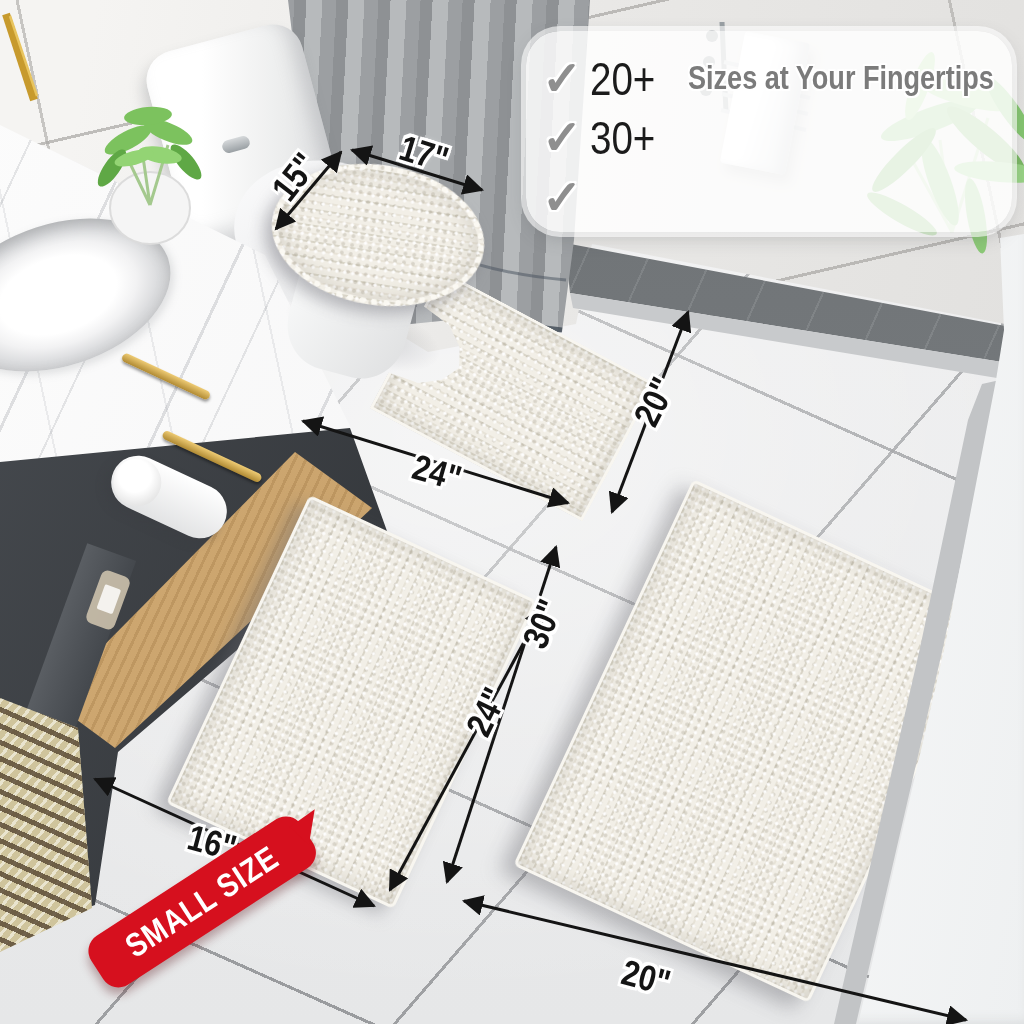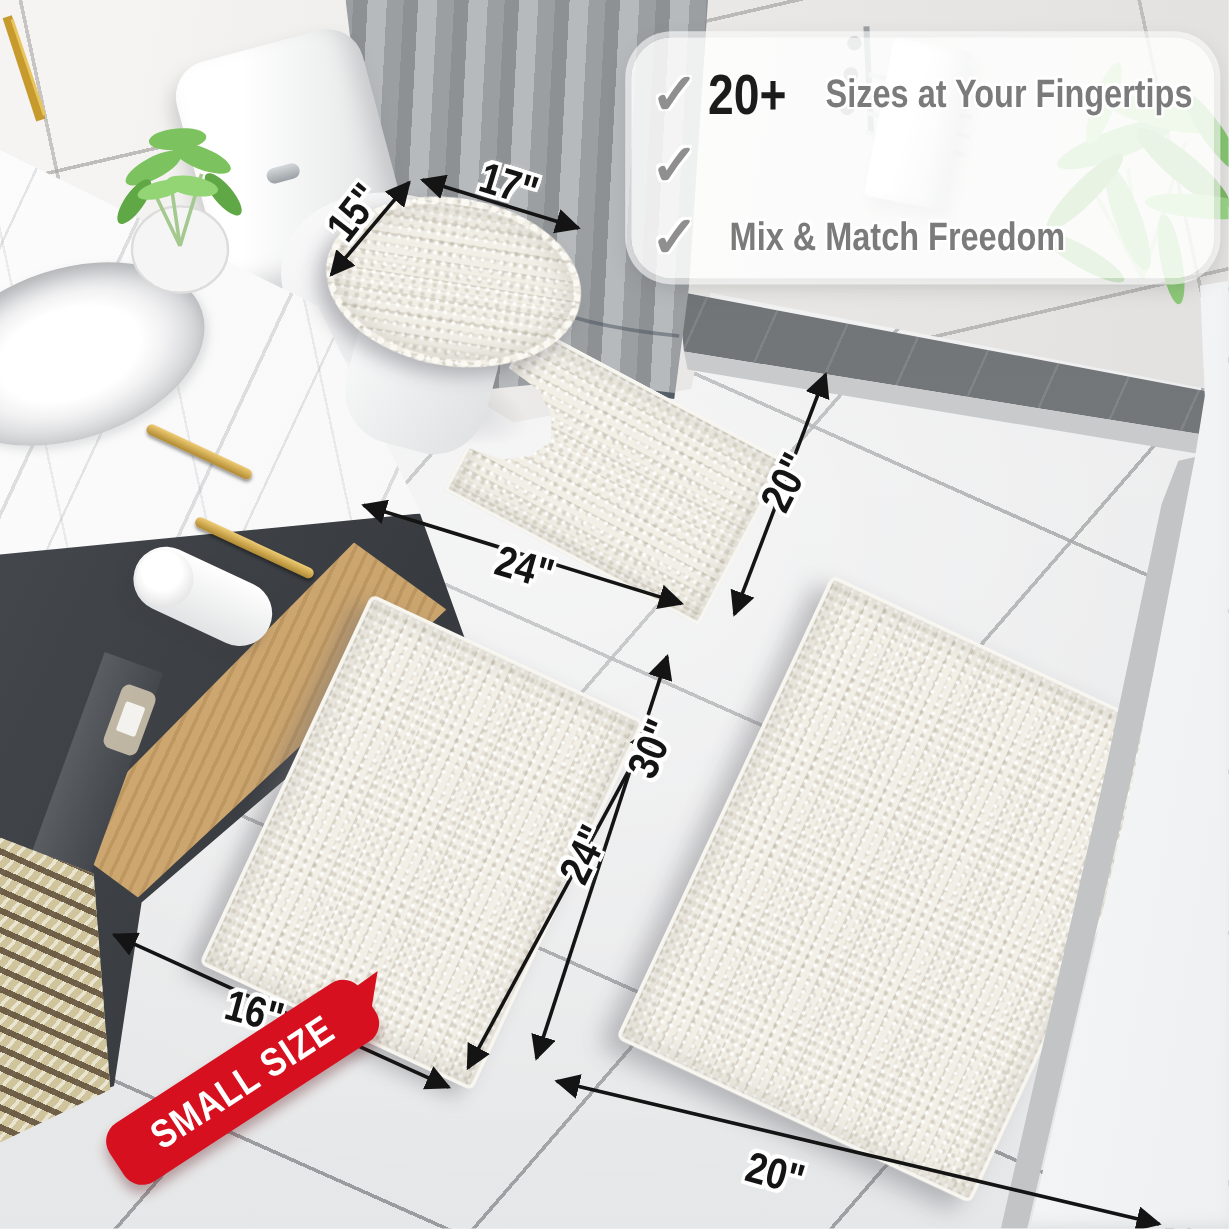--- a/index.html
+++ b/index.html
@@ -113,21 +113,21 @@
                 -3px 0 0 #fff,3px 0 0 #fff,0 -3px 0 #fff,0 3px 0 #fff,0 0 7px rgba(255,255,255,.9);}
   .dim>span{display:inline-block;transform:scaleX(.85);}
 
   
   .callout{left:526px;top:31px;width:486px;height:201px;border-radius:34px;
     background:rgba(255,255,255,.84);
     box-shadow:0 0 0 5px rgba(255,255,255,.6), 0 6px 18px rgba(80,82,88,.25);}
   .feat-row{position:absolute;left:16px;display:flex;align-items:center;height:54px;white-space:nowrap;}
   .check{font-size:48px;font-weight:700;color:#8f8f8f;width:48px;
     text-shadow:-2px -2px 0 #fff,2px -2px 0 #fff,-2px 2px 0 #fff,2px 2px 0 #fff;}
-  .stat{font-size:47px;font-weight:700;color:#1b1b1b;margin-right:18px;}
+  .stat{font-size:47px;font-weight:400;color:#1b1b1b;margin-right:18px;}
   .stat:empty{margin-right:0;}
   .stat>span,.feat-label>span{display:inline-block;transform:scaleX(.82);transform-origin:left center;}
   .feat-label{font-size:33px;font-weight:700;color:#7b7b7b;
     text-shadow:-2px -2px 0 #fff,2px -2px 0 #fff,-2px 2px 0 #fff,2px 2px 0 #fff,0 0 5px rgba(255,255,255,.8);}
 
   
   .badge{left:202px;top:902px;transform:translate(-50%,-50%) rotate(-33deg);
     background:#d6101e;border-radius:18px;padding:10px 22px;
     box-shadow:-4px 6px 10px rgba(90,20,25,.35);}
   .badge::after{content:"";position:absolute;right:-22px;top:10px;width:0;height:0;
@@ -259,25 +259,25 @@
   <div class="dim" style="left:646px;top:978px;transform:translate(-50%,-50%) rotate(15deg);"><span>20"</span></div>
 
   <div class="abs callout">
     <div class="feat-row" style="top:20px;">
       <span class="check">✓</span>
       <span class="stat"><span>20+</span></span>
       <span class="feat-label"><span>Sizes at Your Fingertips</span></span>
     </div>
     <div class="feat-row" style="top:79px;">
       <span class="check">✓</span>
+      <span class="stat"><span>30+</span></span>
     </div>
     <div class="feat-row" style="top:139px;">
       <span class="check">✓</span>
       <span class="stat"><span></span></span>
-      <span class="feat-label"><span>Mix &amp; Match Freedom</span></span>
     </div>
   </div>
 
   <div class="abs badge">
     <span class="badge-text">SMALL SIZE</span>
   </div>
 
 </div>
 
 </body></html>

